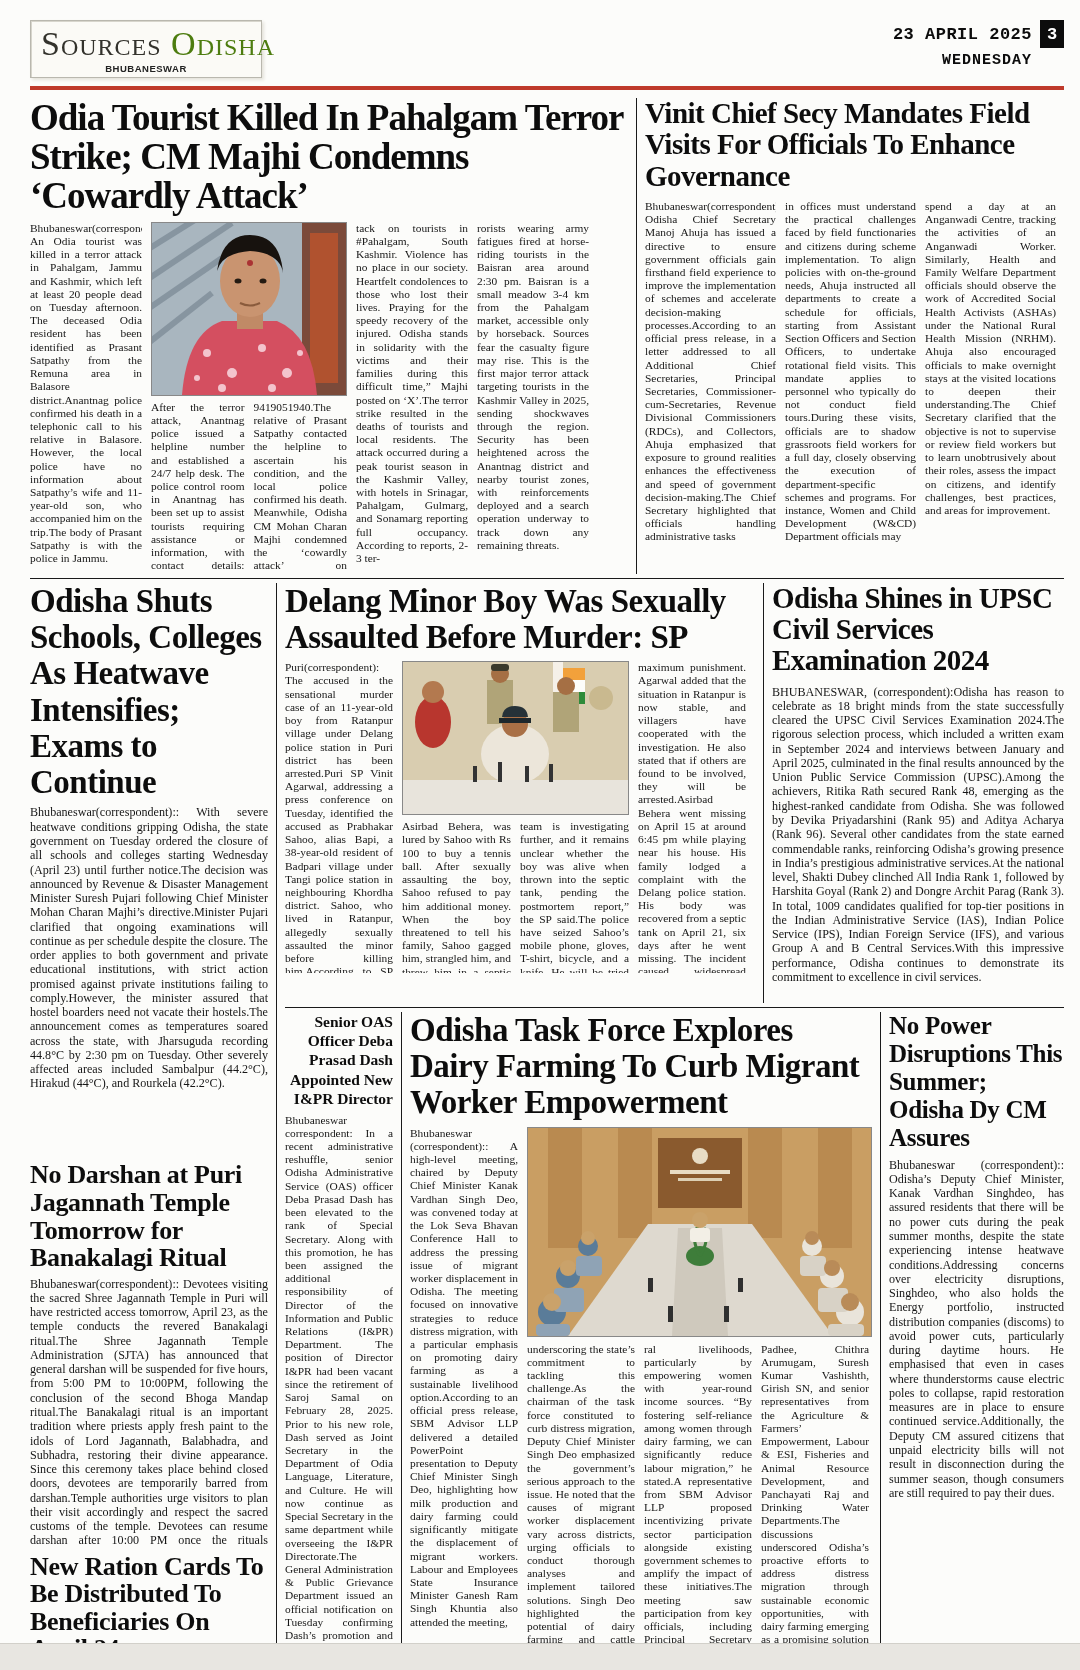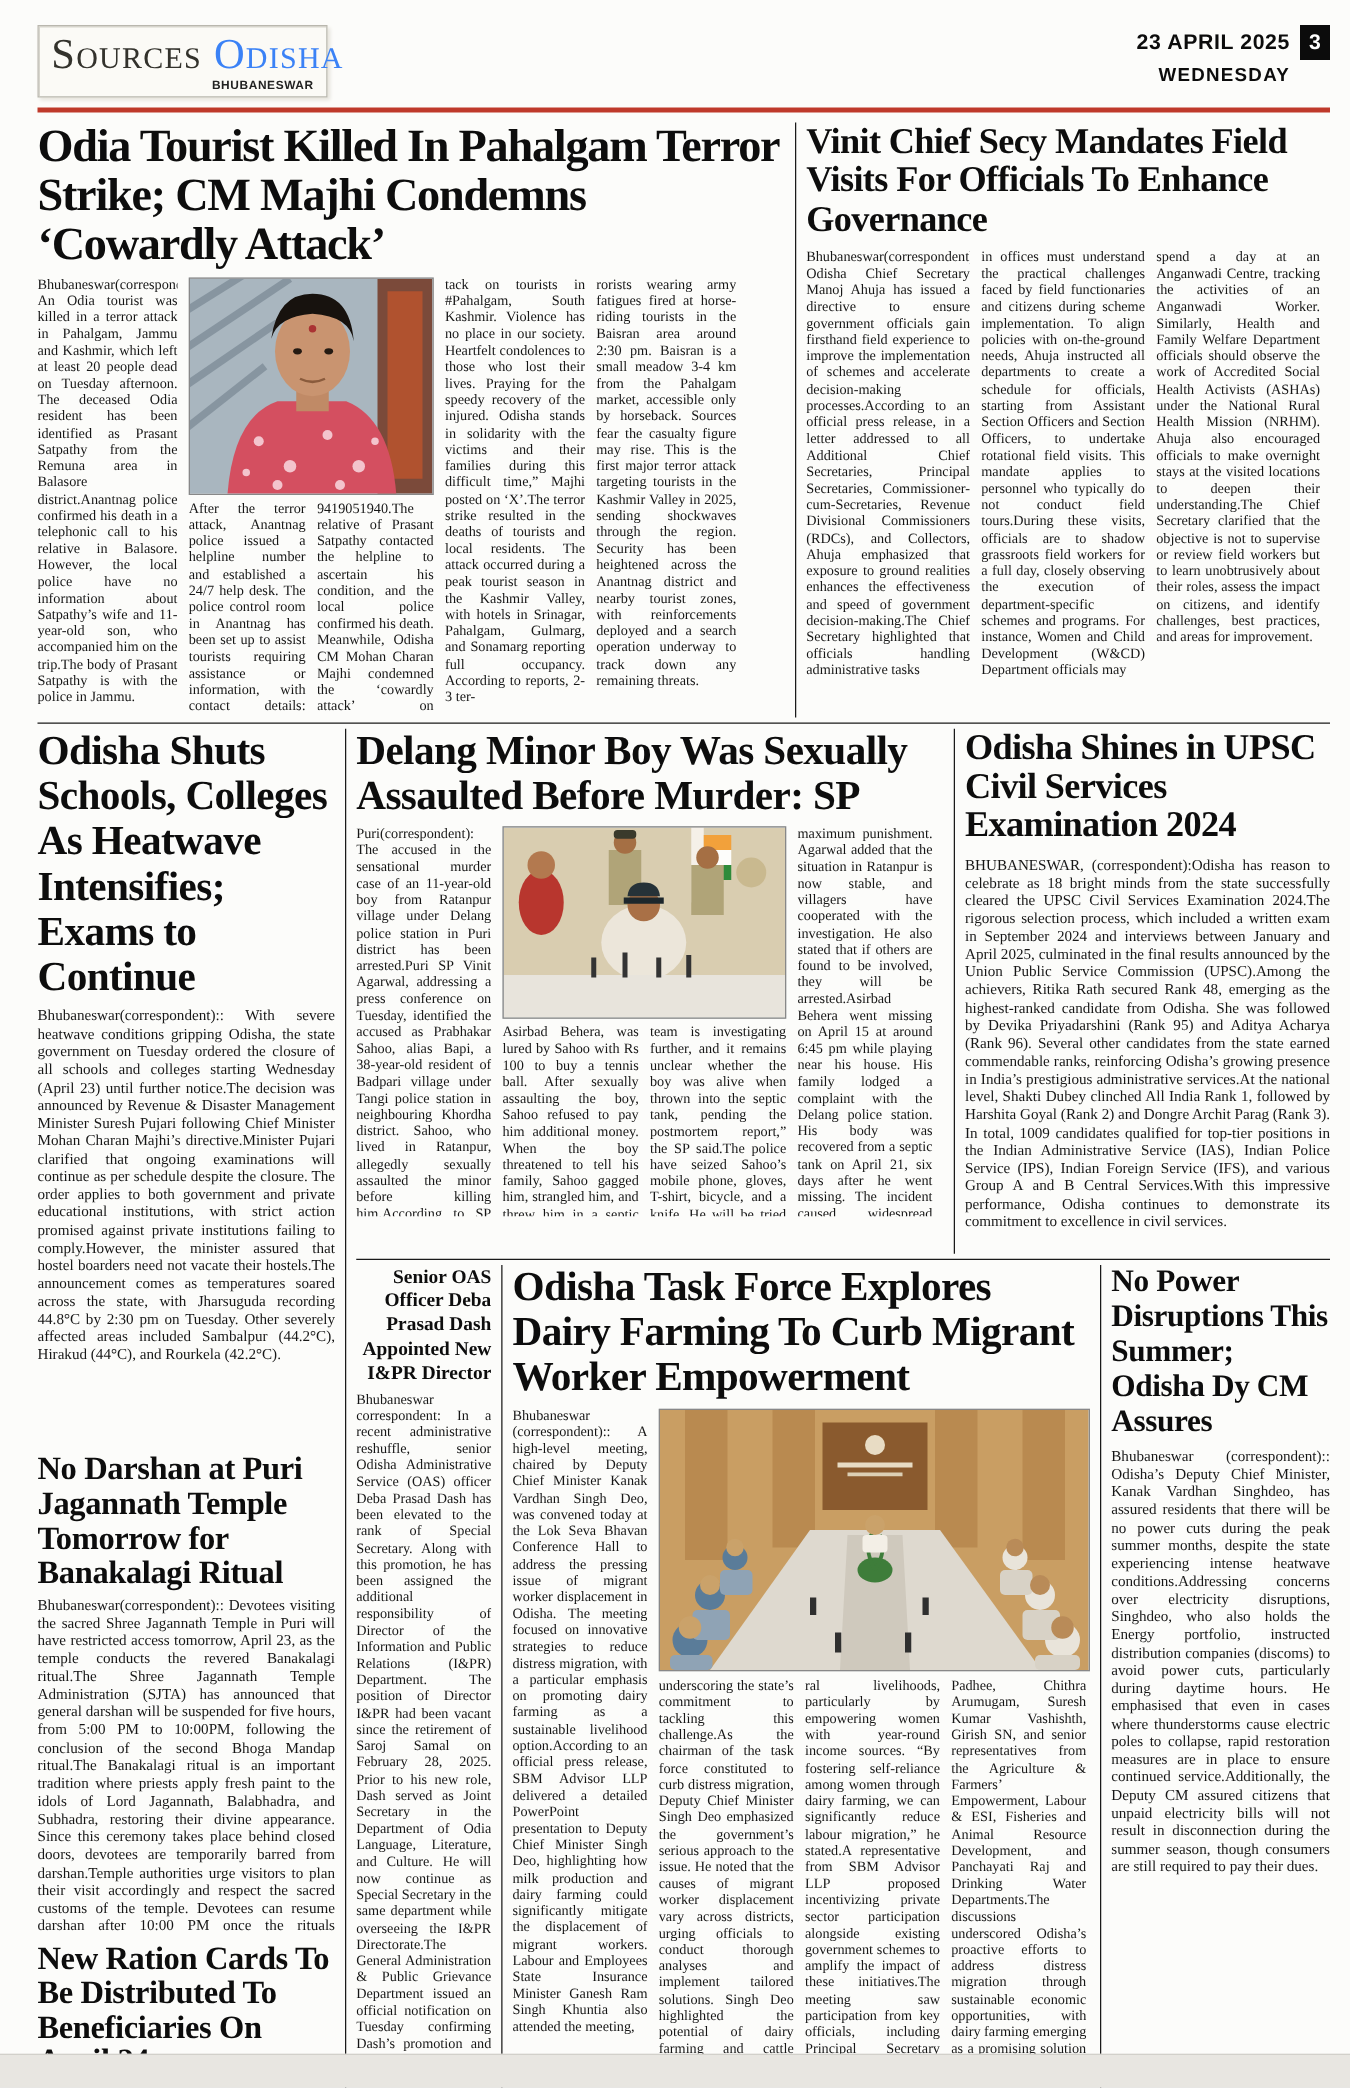--- a/index.html
+++ b/index.html
@@ -6,24 +6,24 @@
   .page{width:1080px;height:1670px;margin:0 auto;background:#fcfcfa;position:relative;
         font-family:"Liberation Serif","DejaVu Serif",serif;color:#161616;overflow:hidden;}
   .inner{padding:0 16px 0 30px;}
 
   
   .hdr{display:flex;justify-content:space-between;align-items:flex-start;padding:20px 16px 6px 30px;}
   .mast-box{border:1px solid #b9b7ae;box-shadow:1px 1px 0 #d7d5cc inset,2px 2px 3px #e4e2da;
             padding:6px 10px 3px 10px;background:#fbfaf6;width:210px;}
   .mast-title{font-variant:small-caps;font-size:34px;line-height:1;letter-spacing:1px;white-space:nowrap;}
   .mast-around{color:#33322c;}
-  .mast-odisha{color:#3b82f6;}
+  .mast-odisha{color:#4d7c0f;}
   .mast-city{font-family:"Liberation Sans","DejaVu Sans",sans-serif;font-weight:bold;
-             font-size:9.5px;text-align:right;color:#222;letter-spacing:.5px;margin-top:2px;}
-  .date-wrap{text-align:right;font-family:Liberation Sans, sans-serif;}
+             font-size:9.5px;text-align:center;color:#222;letter-spacing:.5px;margin-top:2px;}
+  .date-wrap{text-align:right;font-family:Liberation Mono, monospace;}
   .date-row{display:flex;align-items:center;justify-content:flex-end;gap:8px;}
   .date-txt{font-weight:bold;font-size:17px;letter-spacing:.5px;color:#0c0c0c;}
   .pageno{background:#0c0c0c;color:#fff;font-weight:bold;font-size:17px;width:24px;height:28px;
           display:flex;align-items:center;justify-content:center;}
   .day-txt{font-weight:bold;font-size:15px;letter-spacing:1px;color:#0c0c0c;margin-top:4px;margin-right:32px;}
   .red-rule{height:4px;background:#bf3a2b;margin:2px 16px 8px 30px;}
 
   
   h1,h2,h3{margin:0;color:#0d0d0d;font-weight:700;}
   .hl-xl{font-size:37px;line-height:1.06;letter-spacing:-1px;}

